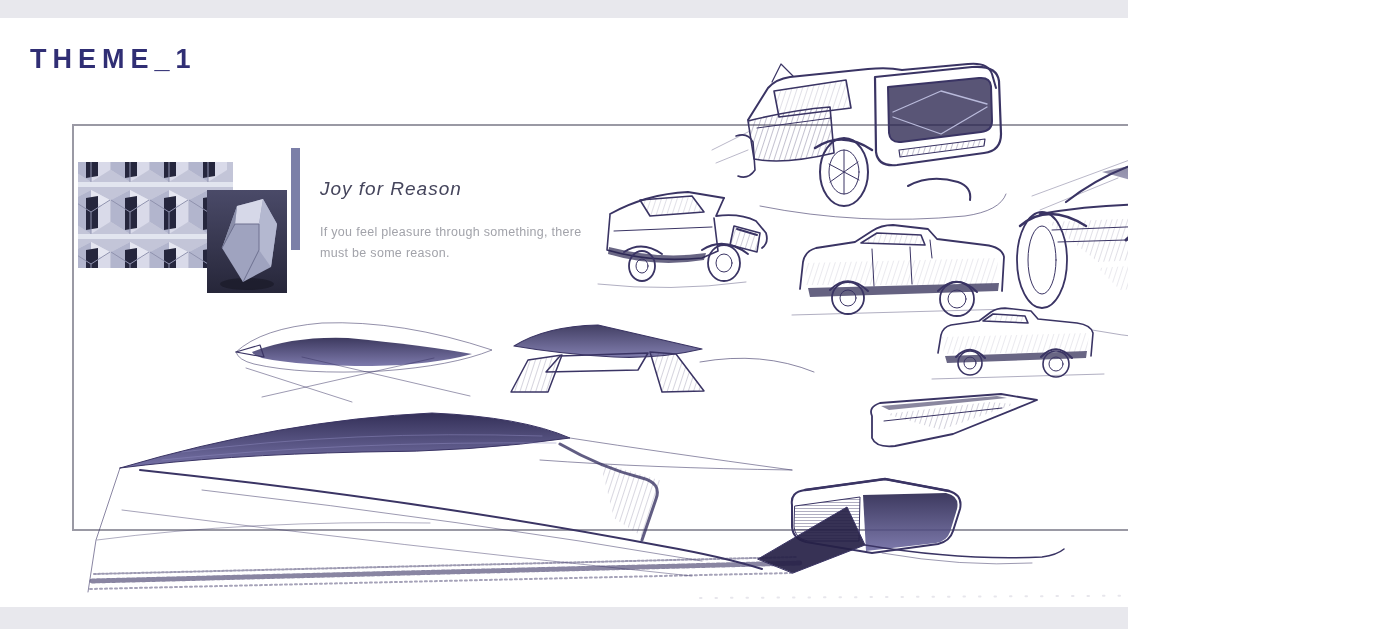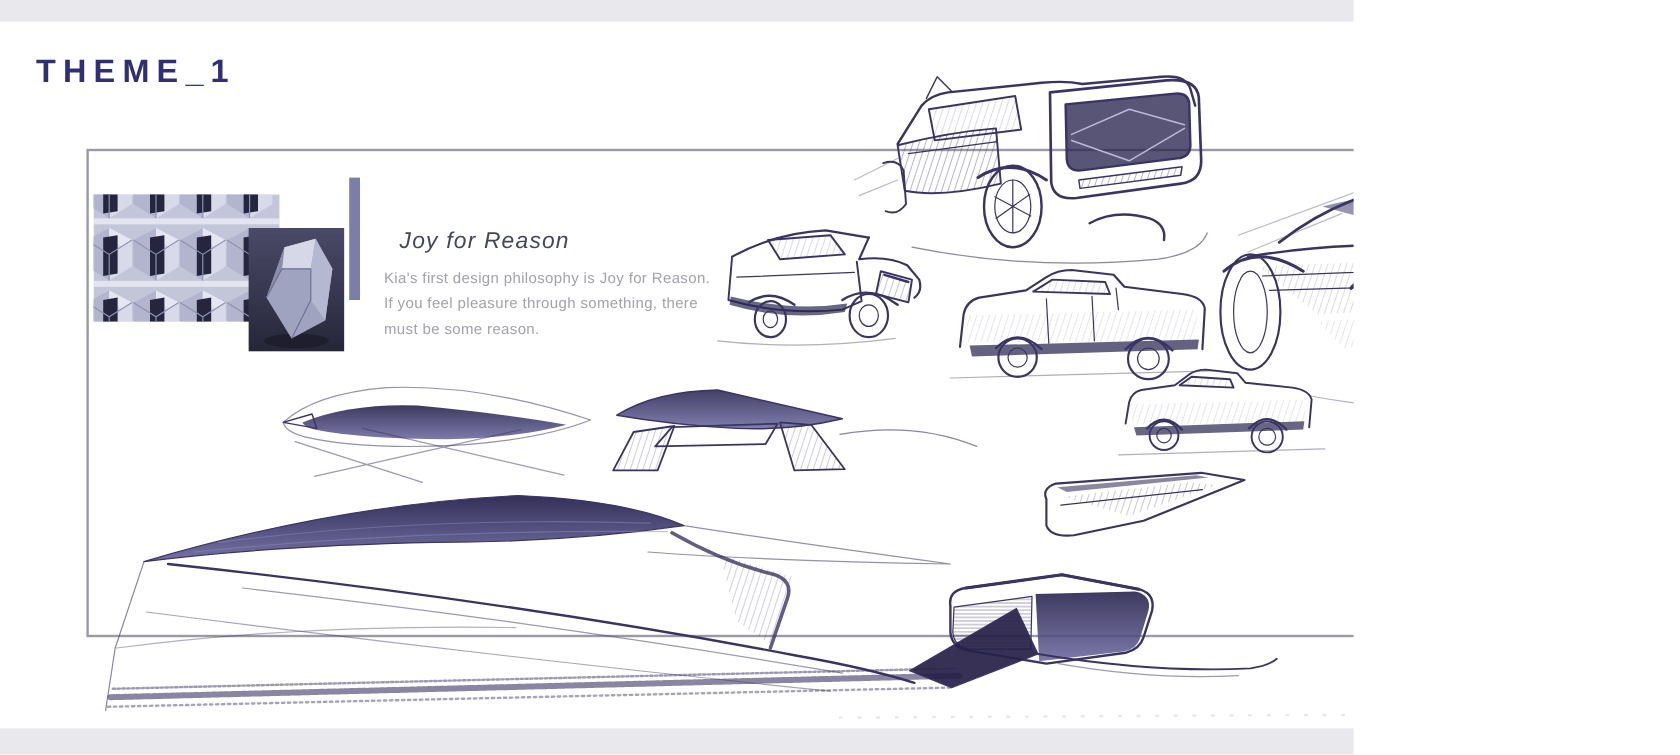--- a/index.html
+++ b/index.html
@@ -19,21 +19,21 @@
     position:absolute;left:72px;top:124px;width:1254px;height:407px;
     border:2px solid var(--frame-gray,#9a99a4);z-index:1;box-sizing:border-box;
   }
   .ref-arch{position:absolute;left:78px;top:162px;width:155px;height:106px;z-index:2;}
   .ref-stone{position:absolute;left:207px;top:190px;width:80px;height:103px;z-index:3;}
   .accent-bar{
     position:absolute;left:291px;top:148px;width:9px;height:102px;
     background:var(--accent-bar,#7b7fa8);z-index:2;
   }
   .heading{
-    position:absolute;left:320px;top:178px;margin:13px;z-index:2;
+    position:absolute;left:320px;top:178px;margin:0;z-index:2;
     font-size:19px;font-style:italic;font-weight:400;letter-spacing:1px;
     color:var(--heading-color,#45455c);
   }
   .bodytext{
     position:absolute;left:320px;top:222px;margin:0;z-index:2;
     font-size:12.5px;line-height:21px;letter-spacing:.3px;
     color:var(--body-color,#a2a3aa);
   }
   .sketches{position:absolute;left:0;top:0;z-index:5;pointer-events:none;}
   .photo-svg{display:block;width:100%;height:100%;}
@@ -96,21 +96,20 @@
       <polygon points="30,16 28,34 15,58" fill="#8a8ea9"></polygon>
       <path d="M28,34 L52,34 L52,60 M28,34 L15,58 M52,60 L36,92" stroke="#6e7190" stroke-width="1" fill="none"></path>
     </svg>
   </div>
 
   <div class="accent-bar"></div>
 
   <h2 class="heading">Joy for Reason</h2>
 
   <p class="bodytext">
-    <span style="display:block">Kia's first design philosophy is Joy for Reason.</span>
     <span style="display:block">If you feel pleasure through something, there</span>
     <span style="display:block">must be some reason.</span>
   </p>
 
   <svg class="sketches" width="1400" height="629" viewBox="0 0 1400 629" fill="none" stroke="#3a3464" stroke-width="1.6" stroke-linecap="round" stroke-linejoin="round">
     <defs>
       <pattern id="hA" width="5" height="5" patternUnits="userSpaceOnUse" patternTransform="rotate(18)">
         <path d="M0,0 L0,5" stroke="#3a3464" stroke-width="1.1" opacity="0.55"></path>
       </pattern>
       <pattern id="hH" width="6" height="3" patternUnits="userSpaceOnUse">

